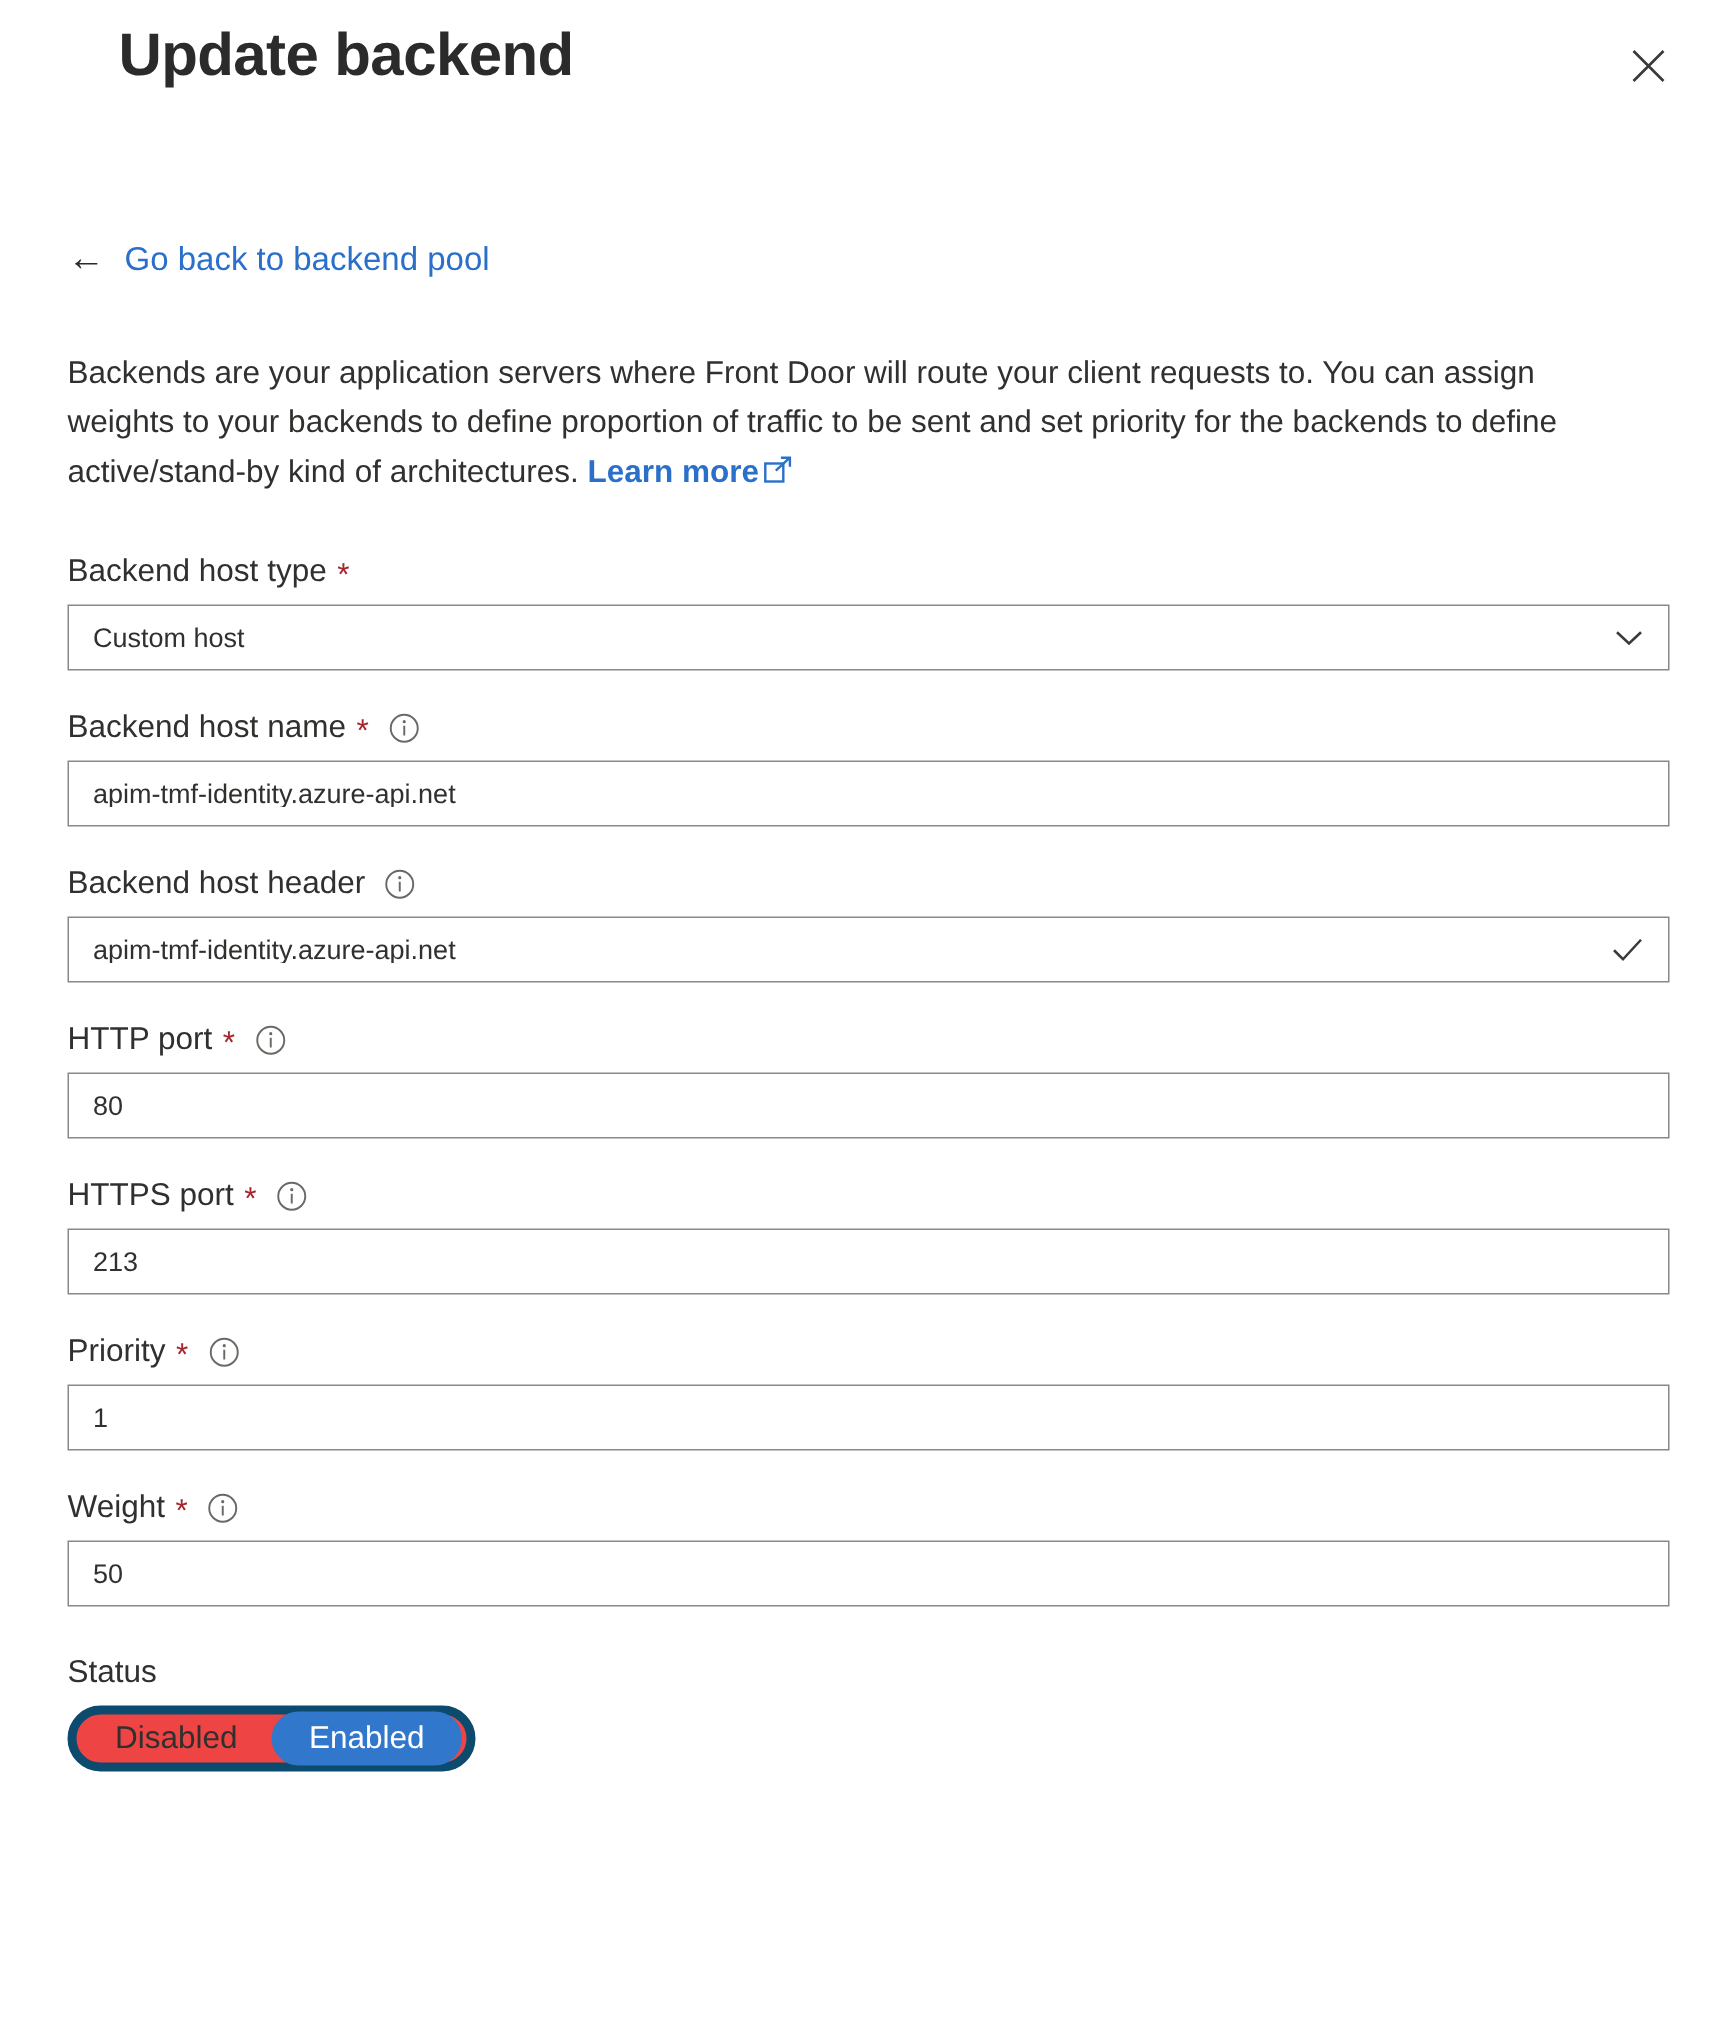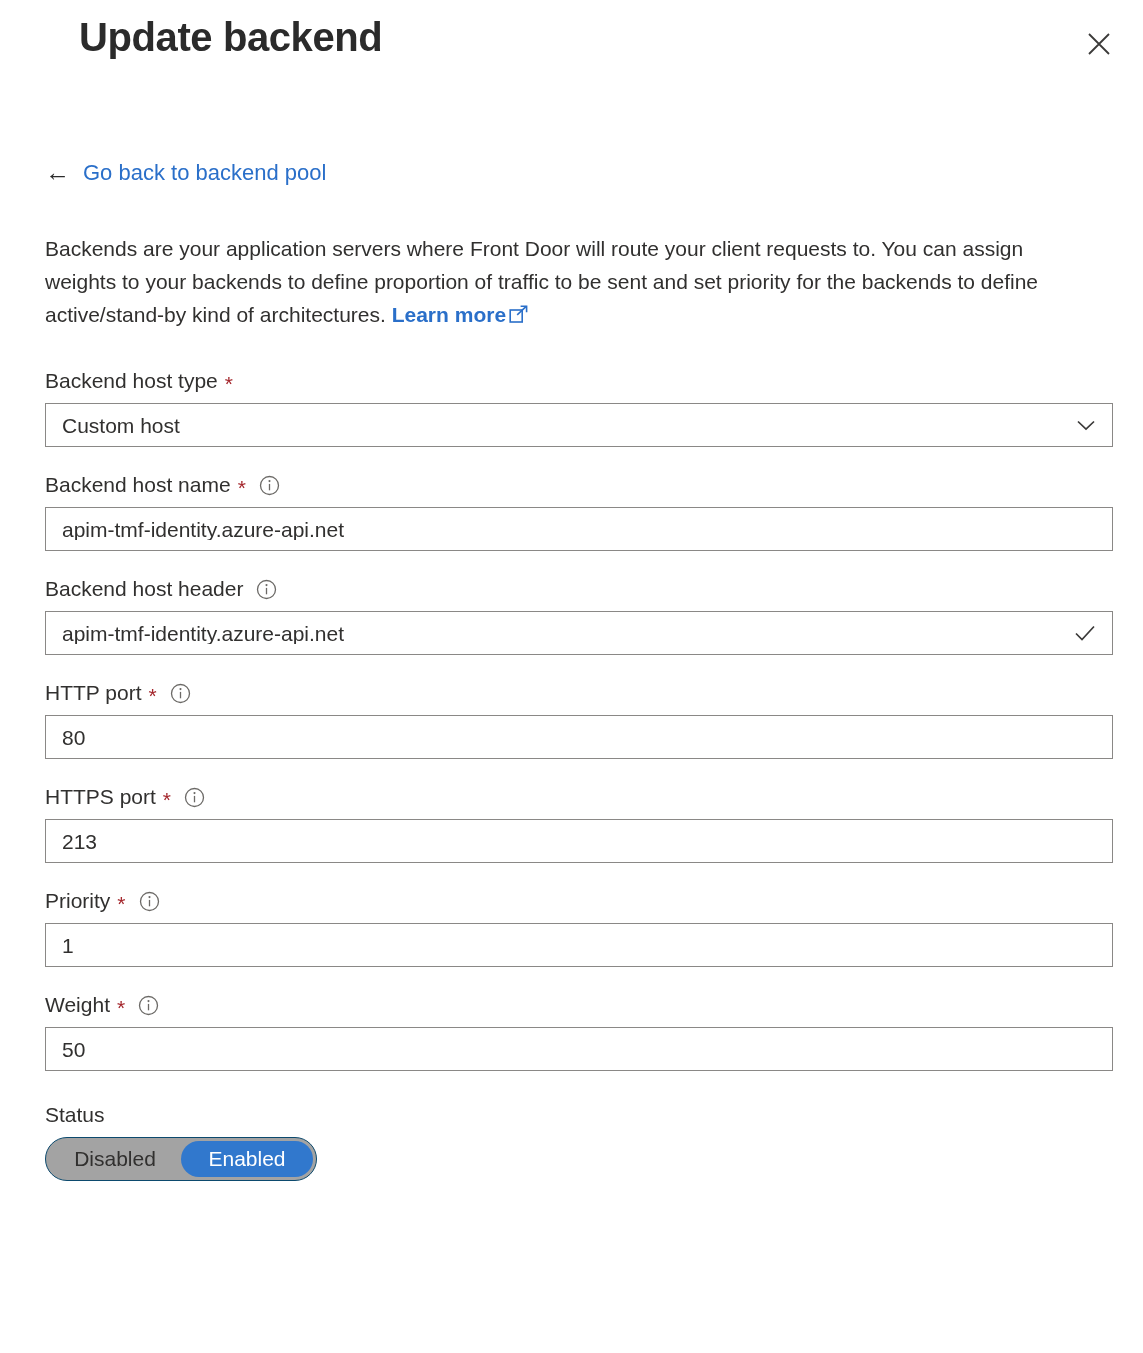--- a/index.html
+++ b/index.html
@@ -133,21 +133,21 @@
     position: relative;
     width: 1068px;
     height: 44px;
     border: 1px solid #8a8886;
     background: #ffffff;
     box-sizing: border-box;
     display: flex;
     align-items: center;
   }
   .control-value {
-    font-size: 21px;
+    font-size: 18px;
     color: #31302f;
     padding-left: 16px;
     line-height: 1;
     white-space: nowrap;
     overflow: hidden;
   }
   .control-affix {
     position: absolute;
     right: 14px;
     top: 0;
@@ -155,23 +155,23 @@
     display: flex;
     align-items: center;
   }
 
   
   .status-field { margin-top: 30px; }
   .toggle {
     display: inline-flex;
     align-items: center;
     height: 44px;
-    border: 1px solid #0c4a6e;
+    border: 6px solid #0c4a6e;
     border-radius: 22px;
-    background: #a3a3a3;
+    background: #ef4444;
     padding: 0 3px;
     box-sizing: border-box;
     cursor: pointer;
     width: 272px;
   }
   .toggle-option {
     flex: 1;
     height: 36px;
     display: flex;
     align-items: center;

